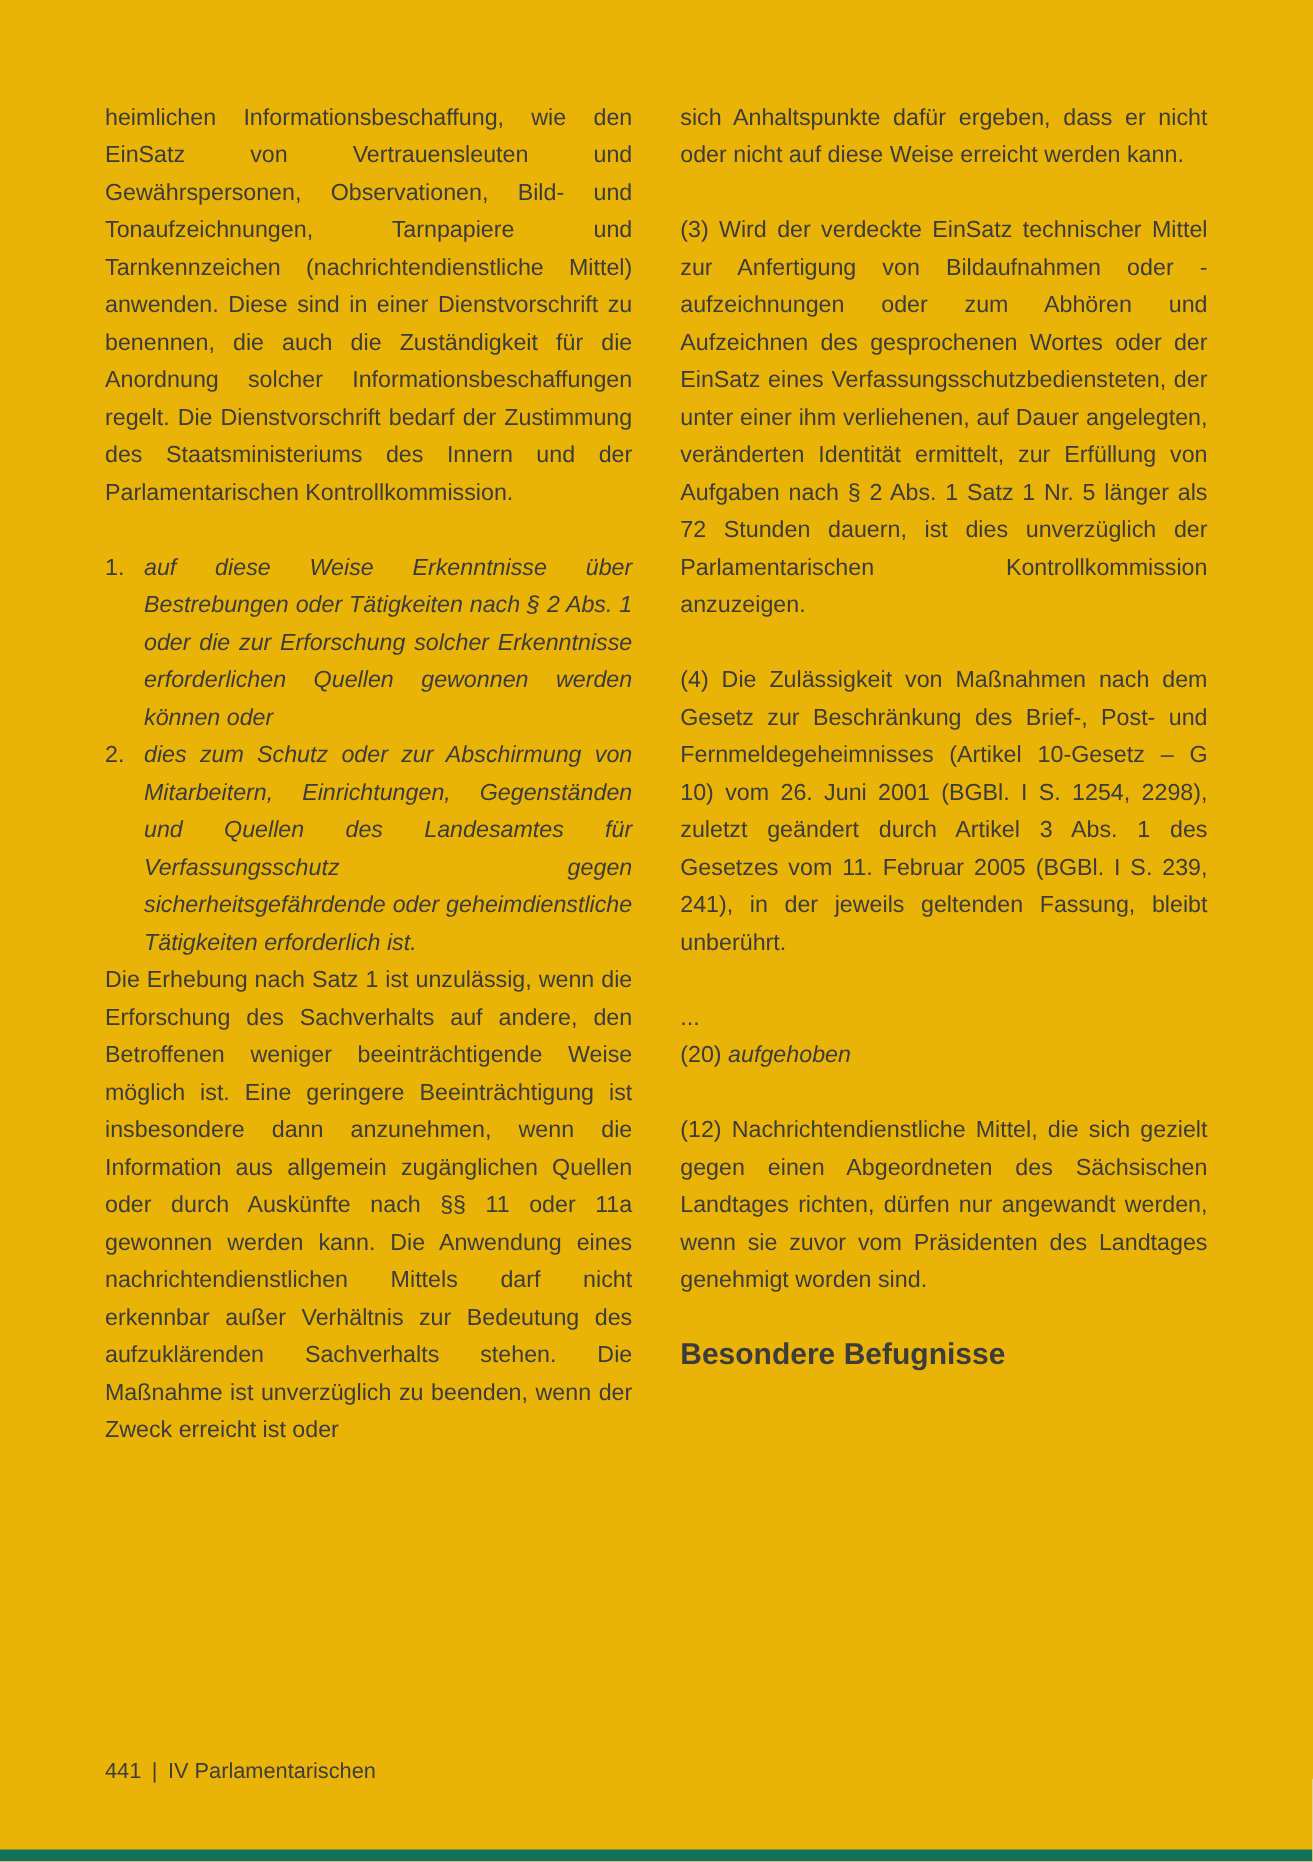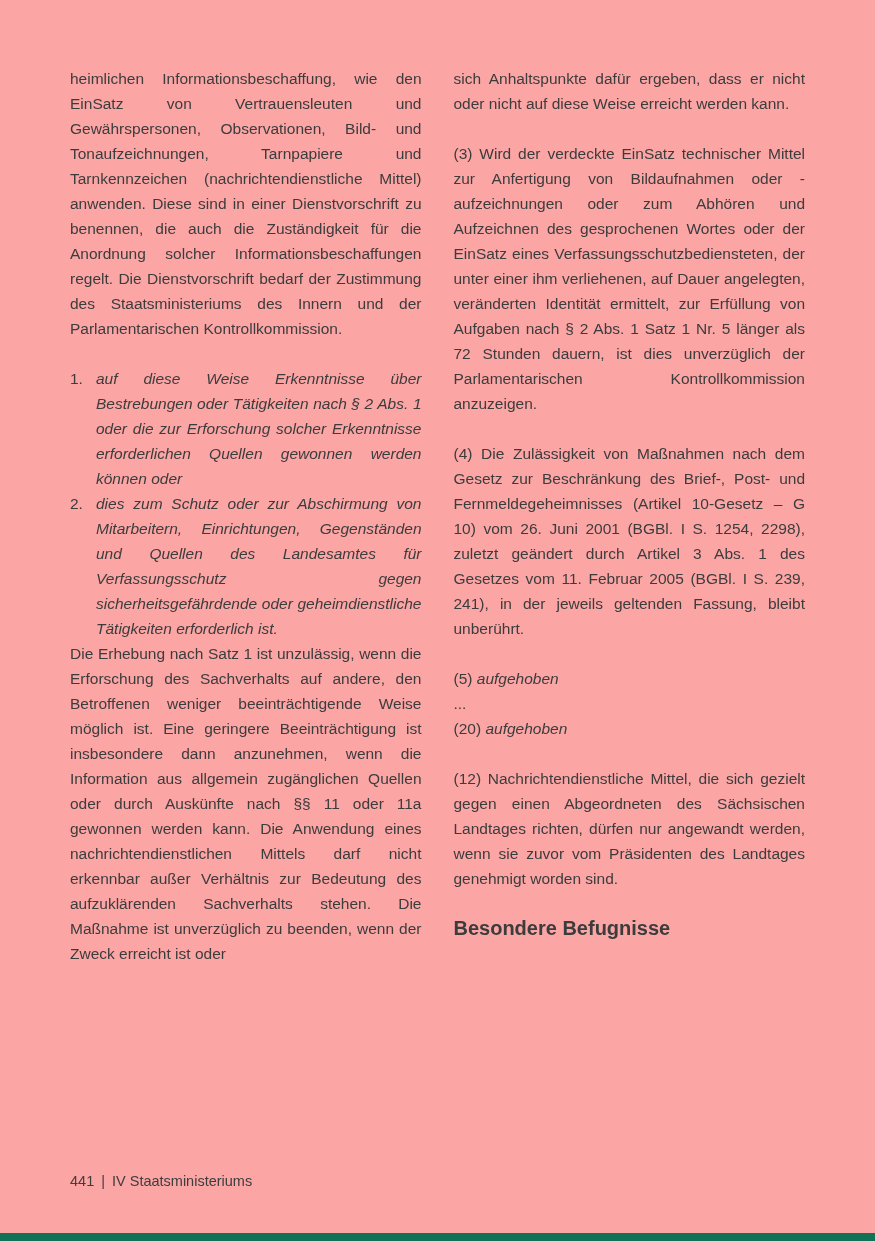--- a/index.html
+++ b/index.html
@@ -2,21 +2,21 @@
 <html lang="de" style="--accent: #117258;"><head>
 <meta charset="utf-8">
 <style>
   * { margin: 0; padding: 0; box-sizing: border-box; }
   html, body { background: #e8e8e8; }
   .page {
     width: 875px;
     height: 1241px;
     margin: 0 auto;
     position: relative;
-    background: #fca5a5;
+    background: #eab308;
     font-family: "Liberation Sans", "DejaVu Sans", sans-serif;
     color: #3c3c3c;
     overflow: hidden;
   }
   .columns {
     position: absolute;
     top: 66px;
     left: 70px;
     right: 70px;
     display: flex;
@@ -90,28 +90,27 @@
         <span class="list-marker">2.</span>
         <span class="list-text">dies zum Schutz oder zur Abschirmung von Mitarbeitern, Einrichtungen, Gegenständen und Quellen des Landesamtes für Verfassungsschutz gegen sicherheitsgefährdende oder geheimdienstliche Tätigkeiten erforderlich ist.</span>
       </div>
       <p class="after-list">Die Erhebung nach Satz 1 ist unzulässig, wenn die Erforschung des Sachverhalts auf andere, den Betroffenen weniger beeinträchtigende Weise möglich ist. Eine geringere Beeinträchtigung ist insbesondere dann anzunehmen, wenn die Information aus allgemein zugänglichen Quellen oder durch Auskünfte nach §§ 11 oder 11a gewonnen werden kann. Die Anwendung eines nachrichtendienstlichen Mittels darf nicht erkennbar außer Verhältnis zur Bedeutung des aufzuklärenden Sachverhalts stehen. Die Maßnahme ist unverzüglich zu beenden, wenn der Zweck erreicht ist oder</p>
     </div>
 
     <div class="col">
       <p>sich Anhaltspunkte dafür ergeben, dass er nicht oder nicht auf diese Weise erreicht werden kann.</p>
       <p>(3) Wird der verdeckte EinSatz technischer Mittel zur Anfertigung von Bildaufnahmen oder -aufzeichnungen oder zum Abhören und Aufzeichnen des gesprochenen Wortes oder der EinSatz eines Verfassungsschutzbediensteten, der unter einer ihm verliehenen, auf Dauer angelegten, veränderten Identität ermittelt, zur Erfüllung von Aufgaben nach § 2 Abs. 1 Satz 1 Nr. 5 länger als 72 Stunden dauern, ist dies unverzüglich der Parlamentarischen Kontrollkommission anzuzeigen.</p>
       <p>(4) Die Zulässigkeit von Maßnahmen nach dem Gesetz zur Beschränkung des Brief-, Post- und Fernmeldegeheimnisses (Artikel 10-Gesetz – G 10) vom 26. Juni 2001 (BGBl. I S. 1254, 2298), zuletzt geändert durch Artikel 3 Abs. 1 des Gesetzes vom 11. Februar 2005 (BGBl. I S. 239, 241), in der jeweils geltenden Fassung, bleibt unberührt.</p>
-      <p class="tight"><span>(5)</span> <em>aufgehoben</em></p>
       <p class="tight">...</p>
       <p><span>(20)</span> <em>aufgehoben</em></p>
       <p>(12) Nachrichtendienstliche Mittel, die sich gezielt gegen einen Abgeordneten des Sächsischen Landtages richten, dürfen nur angewandt werden, wenn sie zuvor vom Präsidenten des Landtages genehmigt worden sind.</p>
       <div class="section-title">Besondere Befugnisse</div>
     </div>
 
   </div>
 
   <div class="footer">
-    <span>441</span><span class="sep">|</span><span>IV Staatsministeriums</span>
+    <span>441</span><span class="sep">|</span><span>IV Parlamentarischen</span>
   </div>
 
   <div class="bottom-bar"></div>
 
 </div>
 
 </body></html>

